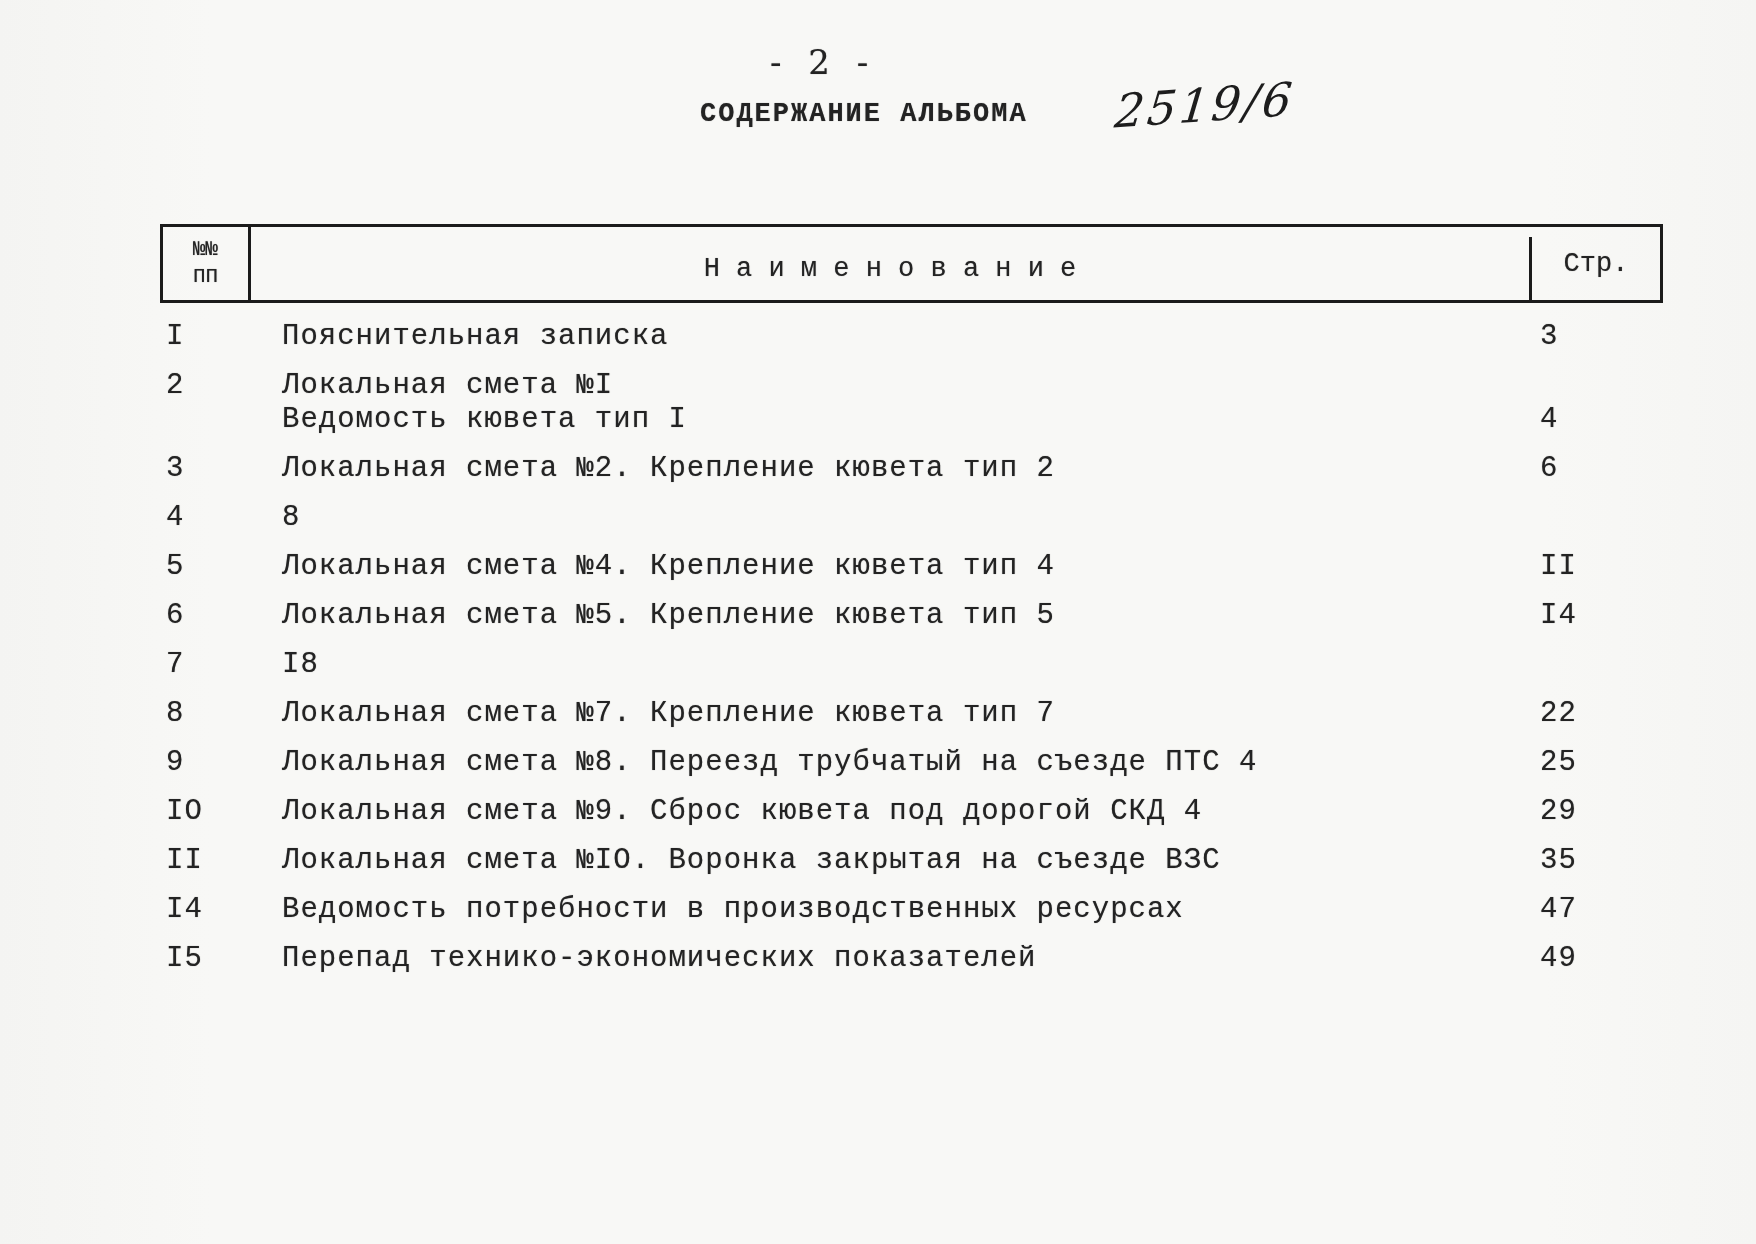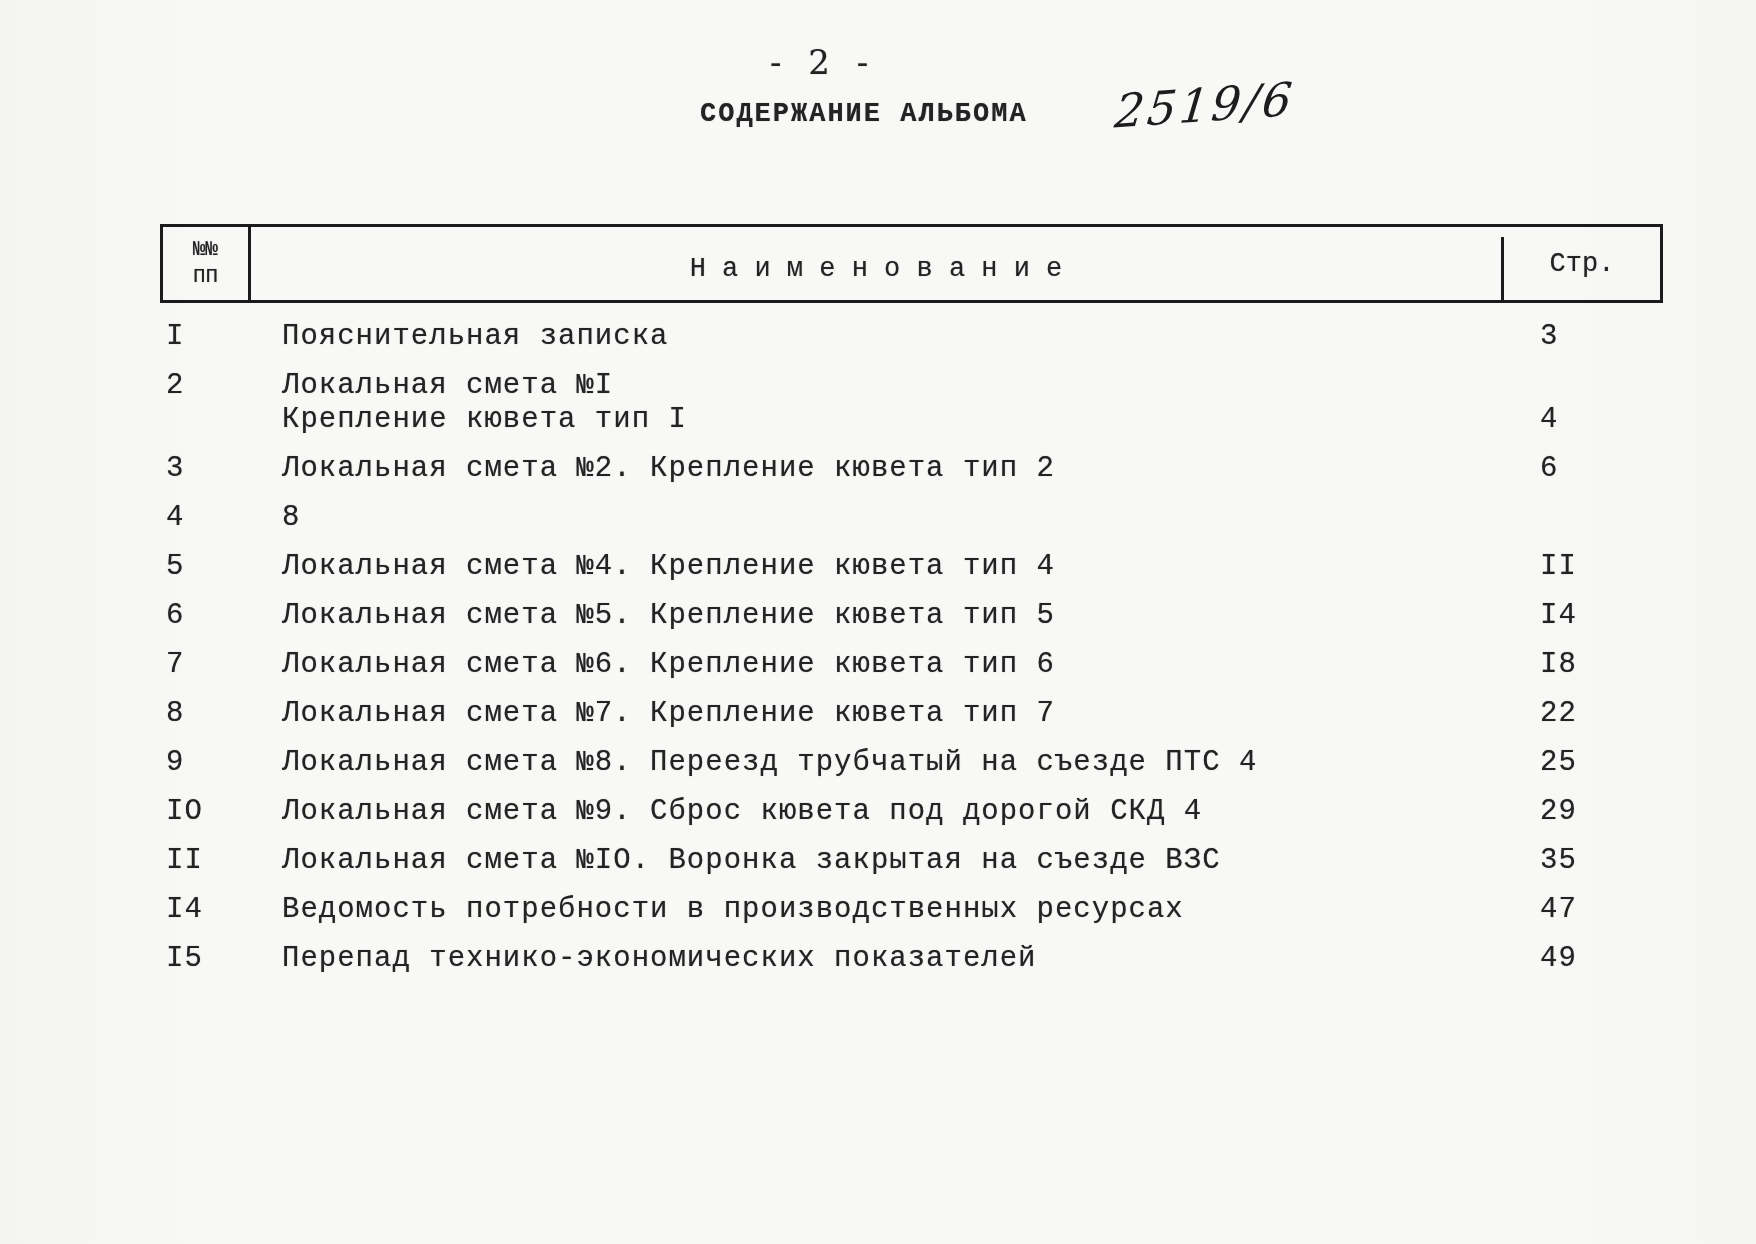--- a/index.html
+++ b/index.html
@@ -72,21 +72,21 @@
     line-height: 1.25;
     text-align: center;
   }
   .th-name {
     flex: 1;
     border-right: 3px solid #1b1b1b;
     font-size: 27px;
     margin-top: 10px;
   }
   .th-page {
-    width: 156px;
+    width: 128px;
     font-size: 27px;
   }
   .toc-rows {
     position: absolute;
     top: 320px;
     left: 160px;
     width: 1560px;
   }
   .toc-row {
     display: grid;
@@ -134,21 +134,21 @@
       <div class="row-name">
           <div>Пояснительная записка</div>
         </div>
       <div class="row-page">3</div>
     </div>
 
     <div class="toc-row ink">
       <div class="row-num">2</div>
       <div class="row-name">
           <div>Локальная смета №I</div>
-          <div>Крепление кювета тип I</div>
+          <div>Ведомость кювета тип I</div>
         </div>
       <div class="row-page">4</div>
     </div>
 
     <div class="toc-row ink">
       <div class="row-num">3</div>
       <div class="row-name">
           <div>Локальная смета №2. Крепление кювета тип 2</div>
         </div>
       <div class="row-page">6</div>
@@ -170,23 +170,20 @@
     <div class="toc-row ink">
       <div class="row-num">6</div>
       <div class="row-name">
           <div>Локальная смета №5. Крепление кювета тип 5</div>
         </div>
       <div class="row-page">I4</div>
     </div>
 
     <div class="toc-row ink">
       <div class="row-num">7</div>
-      <div class="row-name">
-          <div>Локальная смета №6. Крепление кювета тип 6</div>
-        </div>
       <div class="row-page">I8</div>
     </div>
 
     <div class="toc-row ink">
       <div class="row-num">8</div>
       <div class="row-name">
           <div>Локальная смета №7. Крепление кювета тип 7</div>
         </div>
       <div class="row-page">22</div>
     </div>

